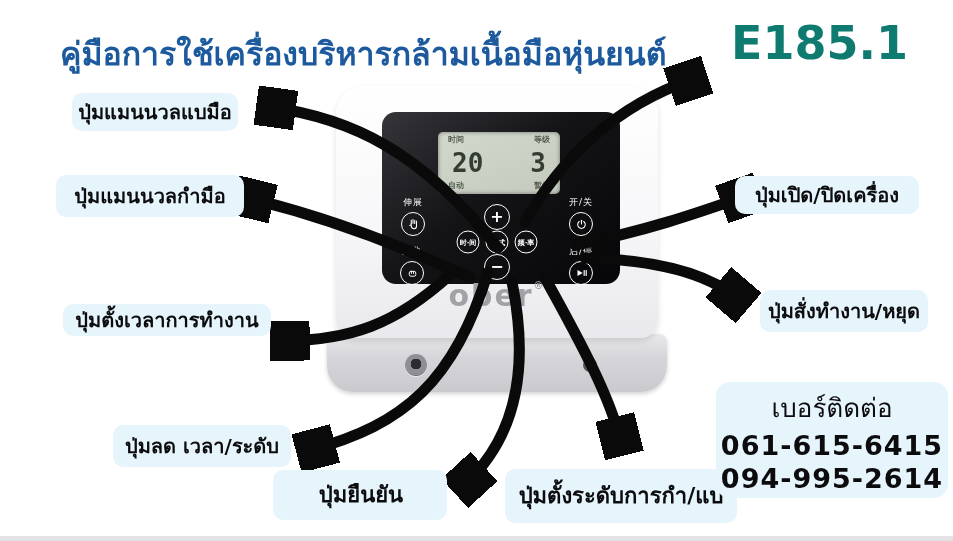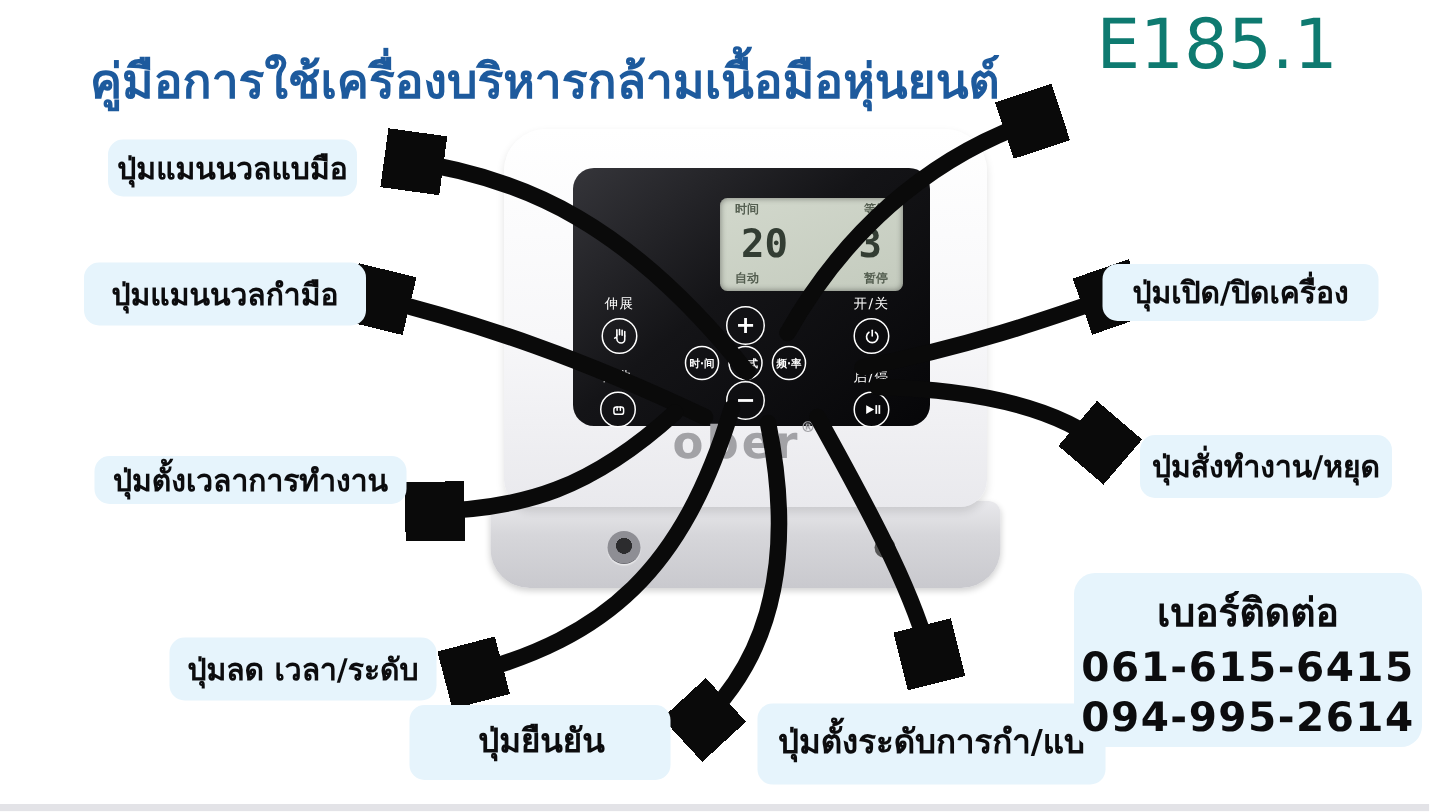--- a/index.html
+++ b/index.html
@@ -6,38 +6,38 @@
   .stage{
     position:relative;width:953px;height:541px;overflow:hidden;background:#ffffff;
     font-family:"DejaVu Sans","Liberation Sans",sans-serif;
   }
   
   .page-title{
     position:absolute;left:48px;top:16px;margin:12px;width:620px;
     font-size:32px;font-weight:800;color:var(--title_color,#1d5a9d);letter-spacing:0;
   }
   .model{
-    position:absolute;left:731px;top:2px;
-    font-size:46px;font-weight:400;color:var(--model_color,#0e7a70);
+    position:absolute;left:731px;top:16px;
+    font-size:46px;font-weight:700;color:var(--model_color,#0e7a70);
   }
   
   .label-box{
     position:absolute;background:var(--label_bg,#e6f4fc);border-radius:10px;
     display:flex;align-items:center;justify-content:center;
     font-weight:bold;color:#0c0c0e;font-size:20px;line-height:1.1;
     padding:0 10px;box-sizing:border-box;z-index:10;white-space:nowrap;
   }
   
   .contact{
     position:absolute;left:716px;top:382px;width:232px;height:116px;
     background:var(--label_bg,#e6f4fc);border-radius:14px;z-index:10;
     display:flex;flex-direction:column;align-items:center;justify-content:center;gap:2px;
     color:#0c0c0e;
   }
-  .contact .heading{font-size:26px;font-weight:700;}
+  .contact .heading{font-size:26px;font-weight:400;}
   .contact .phone{font-size:27px;font-weight:600;letter-spacing:1px;}
   
   .device-base{
     position:absolute;left:327px;top:334px;width:340px;height:58px;z-index:1;
     background:linear-gradient(180deg,#e9e9ec 0%,#d6d6da 40%,#c9c9ce 100%);
     border-radius:8px 8px 26px 26px;box-shadow:0 2px 4px rgba(0,0,0,.18);
   }
   .port{position:absolute;border-radius:50%;}
   .port-left{
     left:78px;top:20px;width:22px;height:22px;
@@ -62,21 +62,21 @@
   .panel{
     position:absolute;left:46px;top:26px;width:238px;height:172px;
     background:linear-gradient(140deg,#35353a 0%,#141417 45%,#060608 100%);
     border-radius:14px;
   }
   .lcd{
     position:absolute;left:56px;top:20px;width:122px;height:62px;
     background:linear-gradient(160deg,#d2d8cc 0%,#c4cbbe 100%);
     border-radius:5px;box-shadow:inset 0 0 4px rgba(0,0,0,.45);
     display:flex;flex-direction:column;justify-content:space-between;
-    padding:4px 10px;box-sizing:border-box;color:#545e50;margin-left:42px;
+    padding:4px 10px;box-sizing:border-box;color:#545e50;
   }
   .lcd-row{display:flex;justify-content:space-between;line-height:1;}
   .lcd-row.small{font-size:8px;font-weight:bold;}
   .lcd-row.digits{
     font-family:"DejaVu Sans Mono","Liberation Mono",monospace;
     font-size:26px;font-weight:bold;color:#333d33;padding:0 4px;
   }
   .ctl{
     position:absolute;display:flex;flex-direction:column;align-items:center;gap:3px;
     transform:translateX(-50%);color:#fff;

